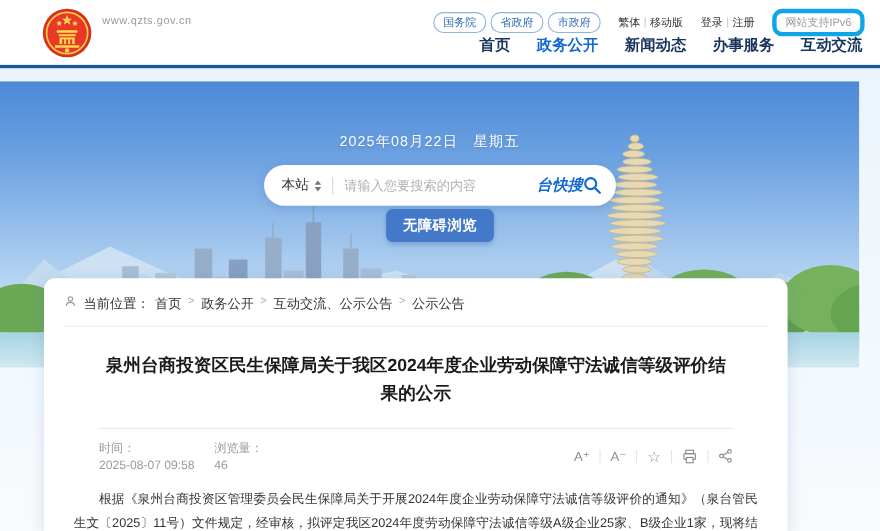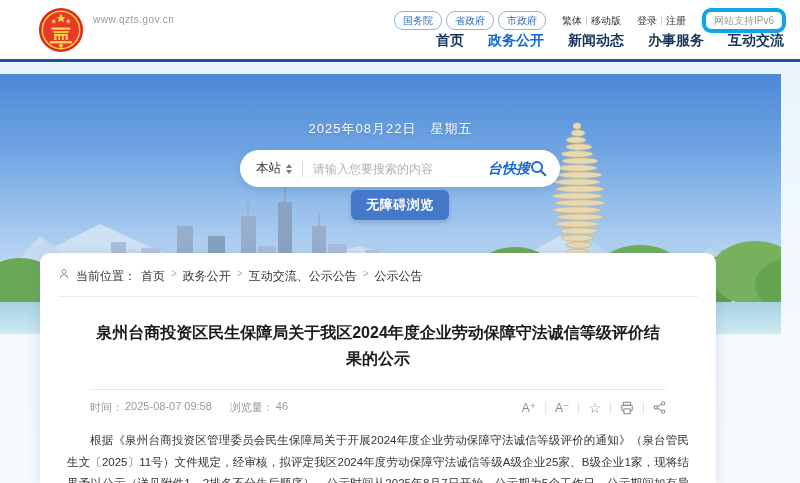--- a/index.html
+++ b/index.html
@@ -75,21 +75,21 @@
   .bc-divider { height:1px; background:#ececec; margin:0 18px; }
 
   .article-title { margin:23px 56px 0; text-align:center; font-size:16px; font-weight:bold;
                    color:#1a1a1a; line-height:26px; }
 
   .meta-divider { height:1px; background:#e9e9e9; margin:17px 50px 0; }
 
   .meta-row { display:flex; justify-content:space-between; align-items:center; margin:10px 50px 0;
               font-size:11px; color:#9a9a9a; }
   .meta-left { display:flex; gap:18px; }
-  .meta-item { display:flex; gap:2px; }
+  .meta-item { display:flex; gap:2px;flex-direction:column; }
   .tools { display:flex; align-items:center; gap:9px; color:#8c8c8c; }
   .tool { cursor:pointer; font-size:12px; line-height:1; display:flex; align-items:center; }
   .tool-sep { width:1px; height:12px; background:#e3e3e3; }
   .tool-star { font-size:14px; }
 
   .article-body { margin:15px 27px 0; font-size:11.5px; color:#333; line-height:21.5px;
                   text-align:justify; text-indent:2em; }
 </style>
 </head>
 <body>

